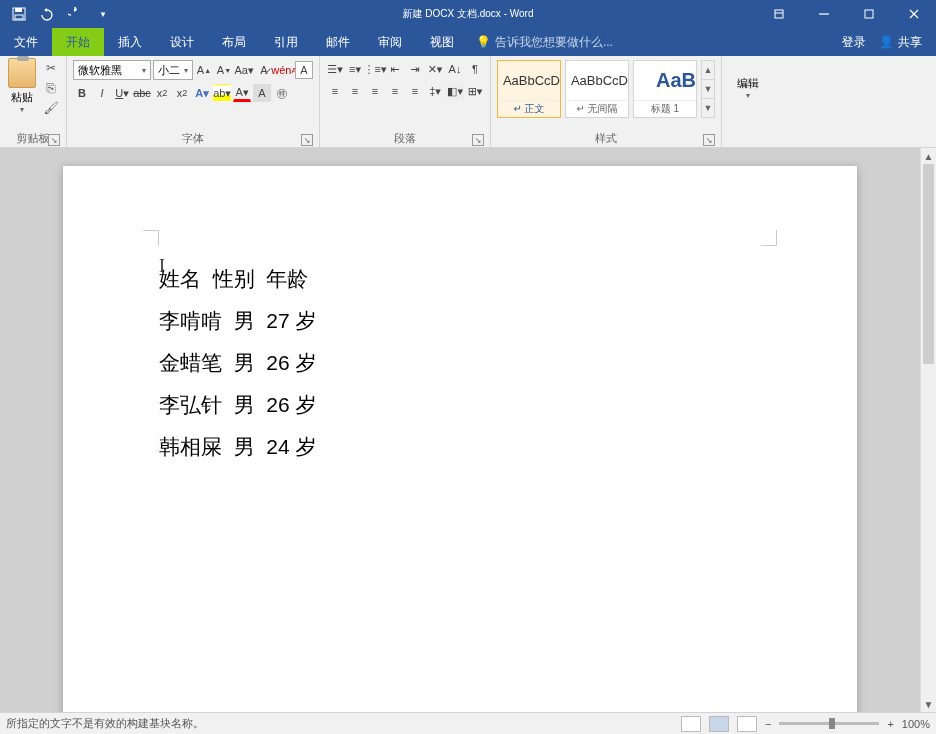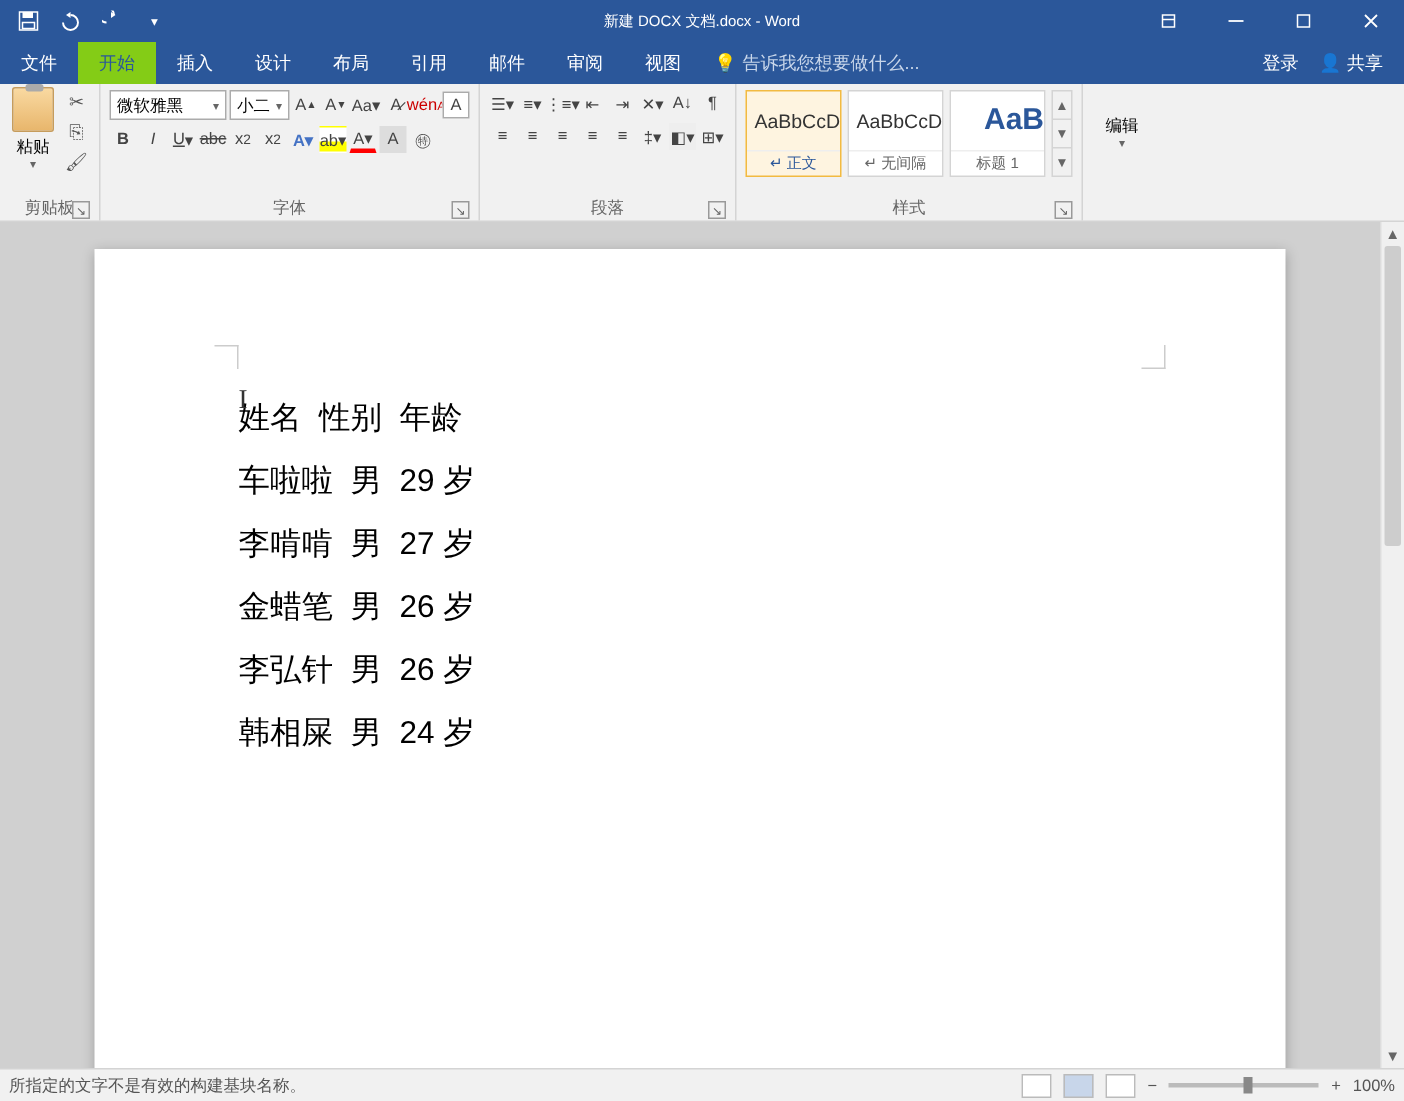--- a/index.html
+++ b/index.html
@@ -269,21 +269,20 @@
 </div>
 
 <div class="workspace">
   <div class="page-container">
     <div class="page">
       <div class="margin-mark mm-tl"></div>
       <div class="margin-mark mm-tr"></div>
       <div class="cursor-caret" style="top:90px; left:96px; font-size:18px; color:#333">I</div>
       <div class="doc-content">
         <div class="doc-line"><span>姓名</span>  <span>性别</span>  <span>年龄</span></div>
-        <div class="doc-line"><span>车啦啦</span>  <span>男</span>  <span>29 岁</span></div>
         <div class="doc-line"><span>李啃啃</span>  <span>男</span>  <span>27 岁</span></div>
         <div class="doc-line"><span>金蜡笔</span>  <span>男</span>  <span>26 岁</span></div>
         <div class="doc-line"><span>李弘针</span>  <span>男</span>  <span>26 岁</span></div>
         <div class="doc-line"><span>韩相屎</span>  <span>男</span>  <span>24 岁</span></div>
       </div>
     </div>
   </div>
   <div class="vscroll">
     <div class="arrow">▲</div>
     <div class="track">

